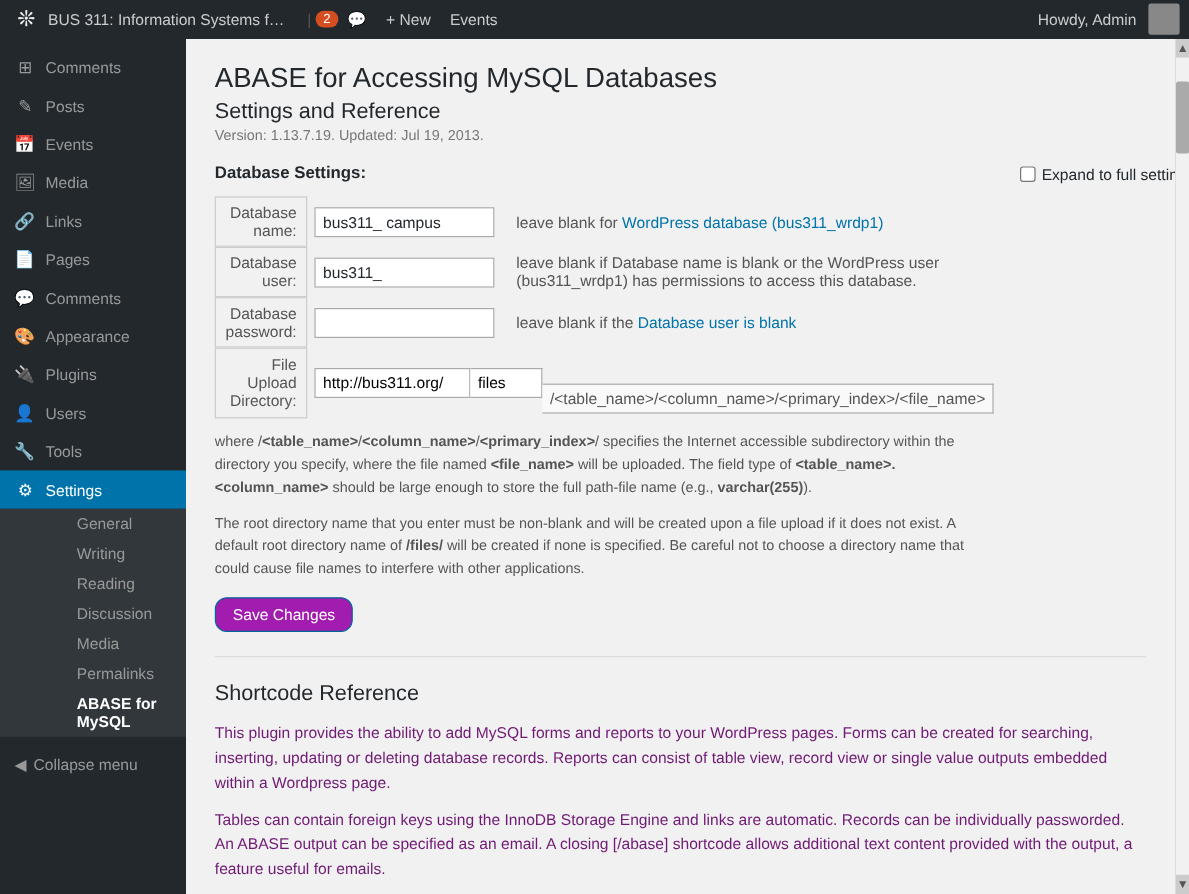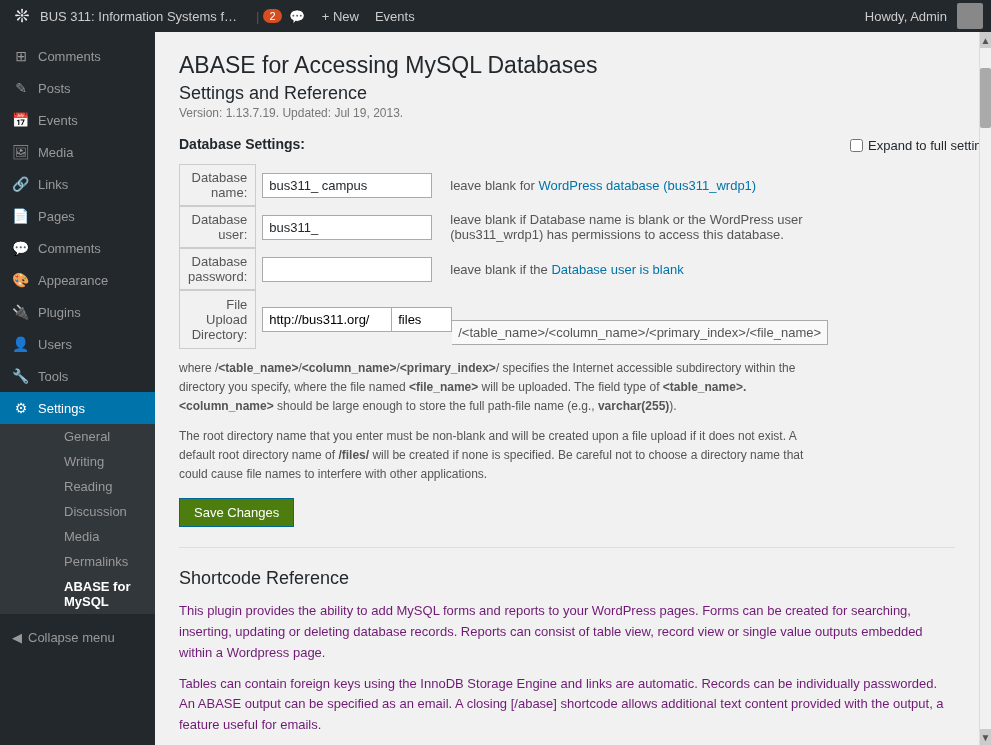--- a/index.html
+++ b/index.html
@@ -171,21 +171,21 @@
       padding: 5px 8px !important;
       text-align: right;
       width: 130px;
       color: #555;
       font-size: 12px;
     }
     .field-input-cell input {
       border: 1px solid #aaa;
       padding: 4px 6px;
       font-size: 13px;
-      width: 170px;
+      width: 150px;
       color: #23282d;
     }
     .field-note-cell {
       color: #555;
       font-size: 12px;
       padding-left: 12px !important;
     }
     .field-note-cell a { color: #0073aa; }
     .path-input-wide {
       display: flex;
@@ -210,27 +210,27 @@
     }
 
     .description-block {
       margin-top: 10px;
       font-size: 12px;
       color: #555;
       line-height: 1.6;
       clear: both;
     }
     .save-btn {
-      background: #4d7c0f;
+      background: #a21caf;
       color: #fff;
       border: 1px solid #006799;
       padding: 6px 14px;
       font-size: 13px;
       cursor: pointer;
-      border-radius: 0;
+      border-radius: 10px;
       margin-top: 14px;
       display: inline-block;
     }
 
     hr.section-divider {
       border: none;
       border-top: 1px solid #ddd;
       margin: 20px 0;
     }
 

